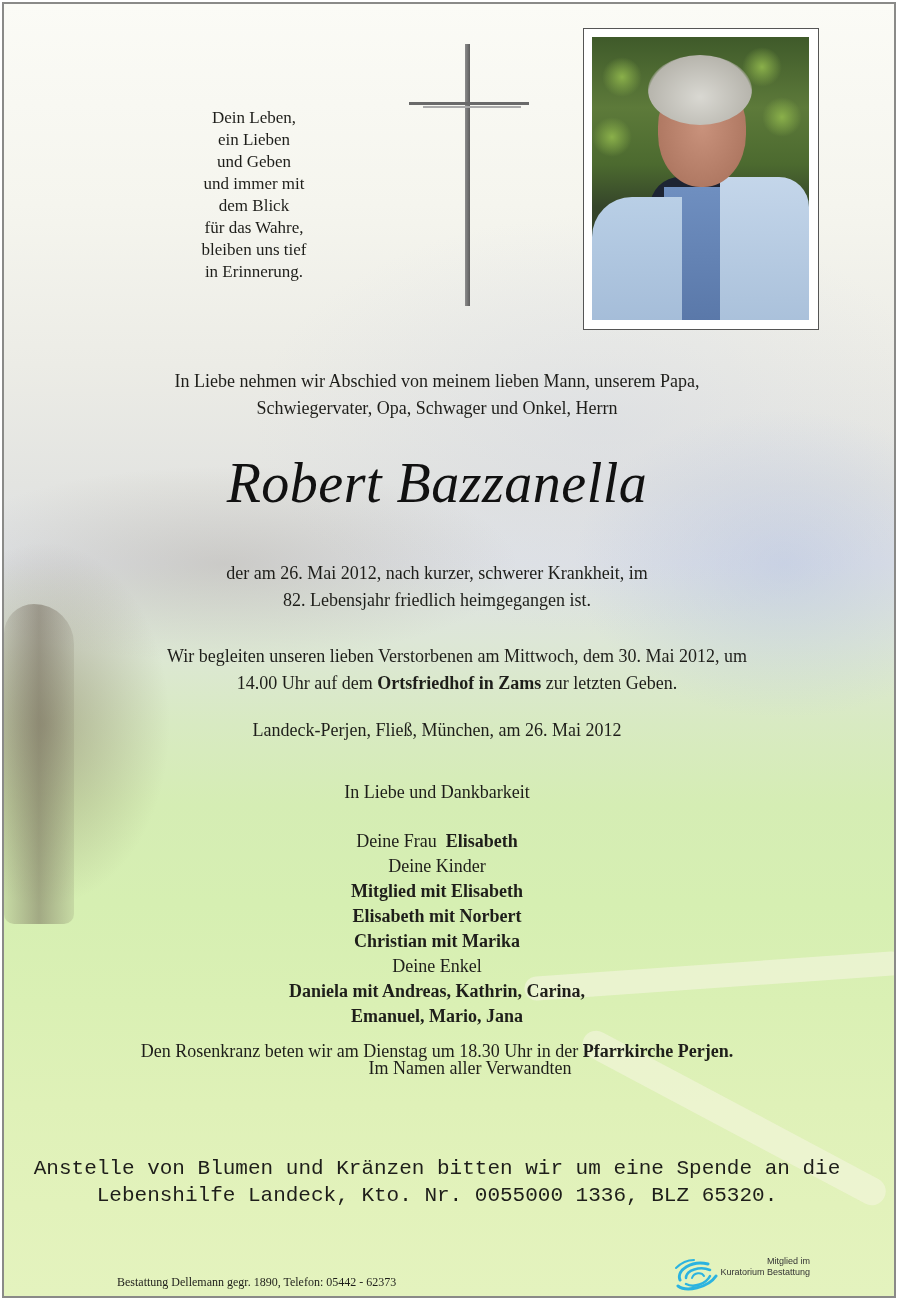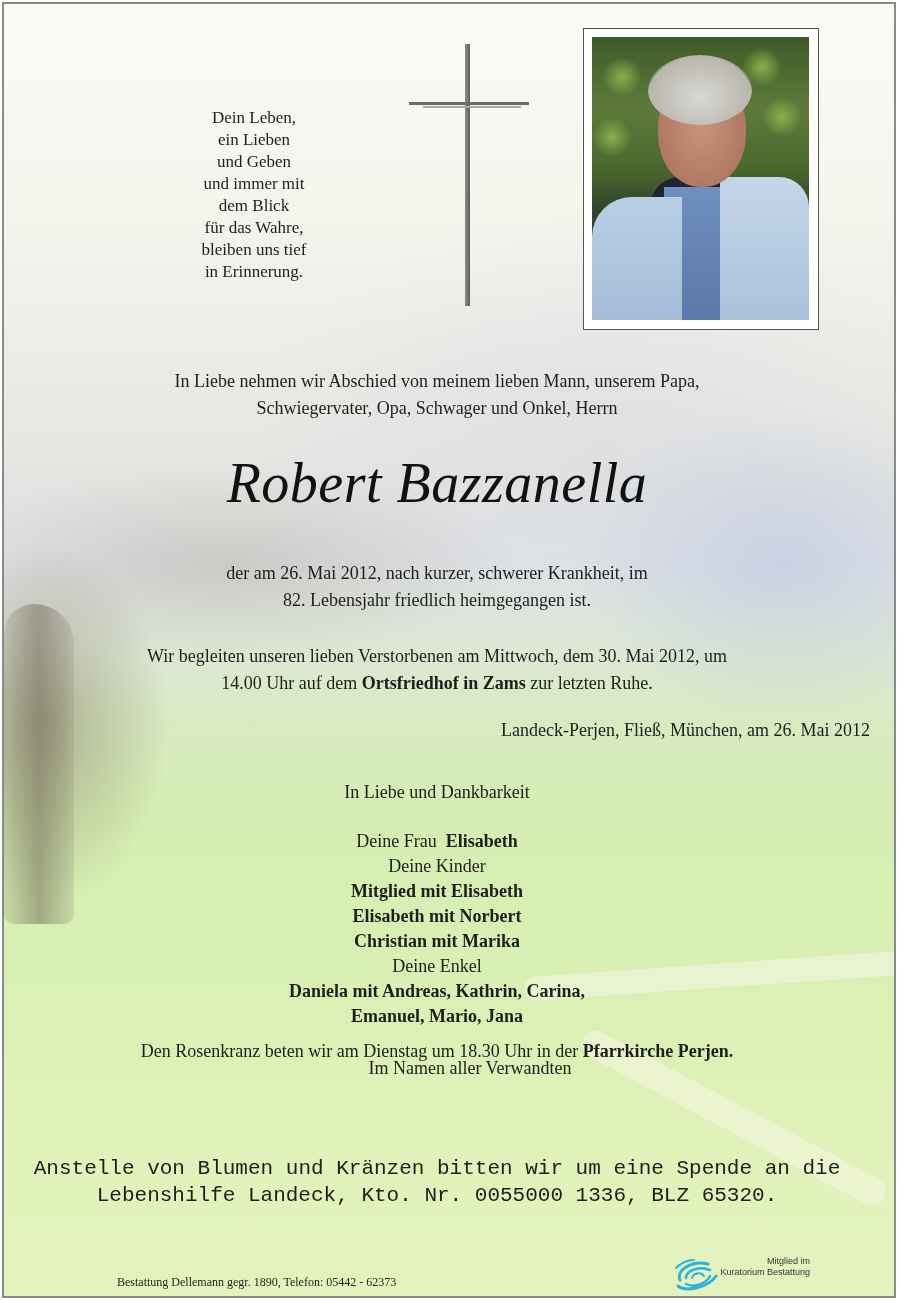--- a/index.html
+++ b/index.html
@@ -101,22 +101,22 @@
   .photo .plant {
     position: absolute; width: 40px; height: 40px; border-radius: 50%;
     background: radial-gradient(circle, #8ab04a, rgba(138,176,74,0) 70%);
   }
   .centered {
     position: absolute; left: 0; width: 866px; text-align: center;
   }
   .intro { top: 364px; font-size: 18px; line-height: 27px; }
   .name { top: 446px; font-size: 56px; line-height: 66px; letter-spacing: 0.5px; color: #111; font-style: italic; }
   .death { top: 556px; font-size: 18px; line-height: 27px; }
-  .burial { top: 639px; font-size: 18px; line-height: 27px; }
-  .place-date { top: 713px; font-size: 18px; line-height: 27px; text-align: right; }
+  .burial { top: 639px; font-size: 18px; line-height: 27px; padding-left: 20px; }
+  .place-date { top: 713px; font-size: 18px; line-height: 27px; }
   .gratitude { top: 775px; font-size: 18px; line-height: 27px; }
   .family { top: 825px; font-size: 18px; line-height: 25px; }
   .relatives { top: 1051px; font-size: 18px; line-height: 27px; margin-left: 33px; }
   .rosary { top: 1034px; font-size: 18px; line-height: 27px; }
   .donation { top: 1151px; font-size: 21px; line-height: 27px; font-family: Liberation Mono, monospace; }
   b, .bold { font-weight: bold; }
   .footer-left {
     position: absolute; left: 113px; top: 1270px;
     font-size: 12px; line-height: 16px;
   }
@@ -178,21 +178,21 @@
 
   <div class="centered name">Robert Bazzanella</div>
 
   <div class="centered death">
     <div>der am 26. Mai 2012, nach kurzer, schwerer Krankheit, im</div>
     <div>82. Lebensjahr friedlich heimgegangen ist.</div>
   </div>
 
   <div class="centered burial">
     <div>Wir begleiten unseren lieben Verstorbenen am Mittwoch, dem 30. Mai 2012, um</div>
-    <div><span>14.00 Uhr auf dem </span><b>Ortsfriedhof in Zams</b><span> zur letzten Ruhe.</span></div>
+    <div><span>14.00 Uhr auf dem </span><b>Ortsfriedhof in Zams</b><span> zur letzten Geben.</span></div>
   </div>
 
   <div class="centered place-date">Landeck-Perjen, Fließ, München, am 26. Mai 2012</div>
 
   <div class="centered gratitude">In Liebe und Dankbarkeit</div>
 
   <div class="centered family">
     <div><span>Deine Frau</span>&nbsp; <b>Elisabeth</b></div>
     <div>Deine Kinder</div>
     <div class="bold">Mitglied mit Elisabeth</div>

